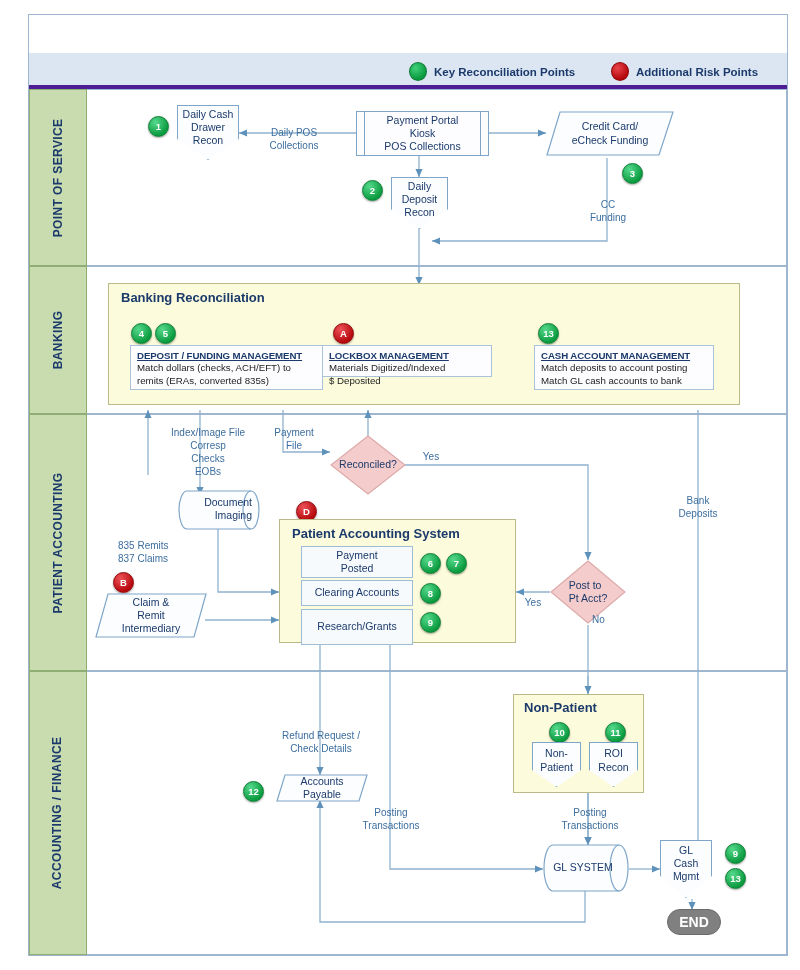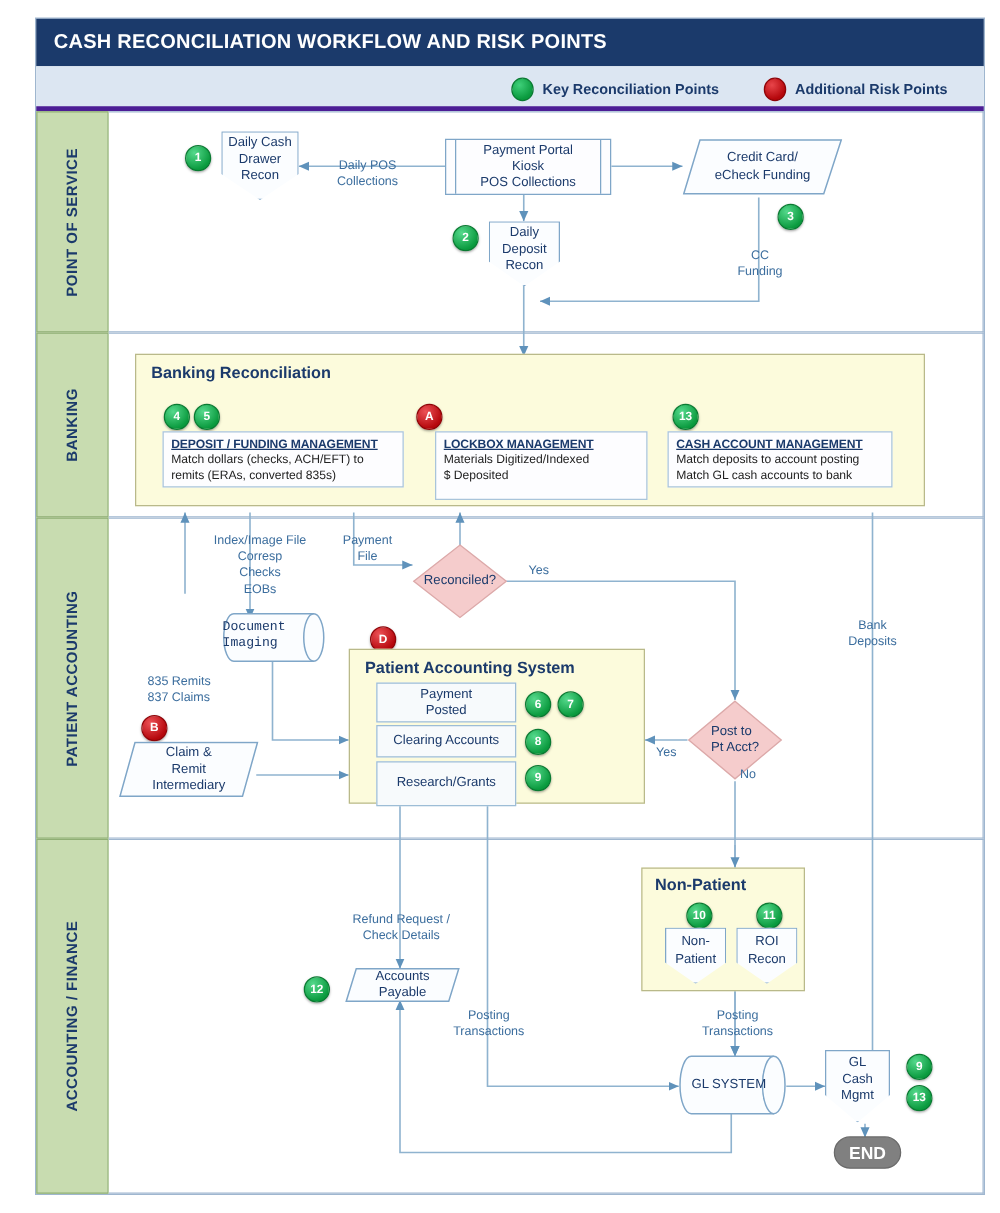--- a/index.html
+++ b/index.html
@@ -53,23 +53,20 @@
 
   svg.links{position:absolute;left:0;top:0;width:800px;height:970px;pointer-events:none;}
 </style>
 </head>
 <body>
 
 <div id="page">
 
   <div class="frame"></div>
 
-  <div class="title-bar">
-    <div class="t">CASH RECONCILIATION WORKFLOW AND RISK POINTS</div>
-  </div>
 
   <div class="legend-bar">
     <div class="legend-item" style="left:380px;">
       <span class="dot green"></span>
       <span>Key Reconciliation Points</span>
     </div>
     <div class="legend-item" style="left:582px;">
       <span class="dot red"></span>
       <span>Additional Risk Points</span>
     </div>
@@ -189,21 +186,21 @@
 
   <div class="marker g" style="left:131px;top:323px;">4</div>
   <div class="marker g" style="left:155px;top:323px;">5</div>
   <div class="mgmt" style="left:130px;top:345px;width:193px;height:45px;">
     <div class="hd">DEPOSIT / FUNDING MANAGEMENT</div>
     <div class="ln">Match dollars (checks, ACH/EFT) to</div>
     <div class="ln">remits (ERAs, converted 835s)</div>
   </div>
 
   <div class="marker r" style="left:333px;top:323px;">A</div>
-  <div class="mgmt" style="left:348px;top:345px;width:170px;height:55px;">
+  <div class="mgmt" style="left:322px;top:345px;width:170px;height:32px;">
     <div class="hd">LOCKBOX MANAGEMENT</div>
     <div class="ln">Materials Digitized/Indexed</div>
     <div class="ln">$ Deposited</div>
   </div>
 
   <div class="marker g" style="left:538px;top:323px;">13</div>
   <div class="mgmt" style="left:534px;top:345px;width:180px;height:45px;">
     <div class="hd">CASH ACCOUNT MANAGEMENT</div>
     <div class="ln">Match deposits to account posting</div>
     <div class="ln">Match GL cash accounts to bank</div>
@@ -215,21 +212,21 @@
 EOBs</div>
   <div class="lbl" style="left:268px;top:426px;width:52px;">Payment
 File</div>
   <div class="marker r" style="left:188px;top:492px;">C</div>
 
   <div class="cyl" style="left:178px;top:490px;width:82px;height:40px;">
     <svg width="82" height="40">
       <path d="M9,1 H73 A8,19 0 0 1 73,39 H9 A8,19 0 0 1 9,1 Z" fill="#fbfdff" stroke="#7fa6c8" stroke-width="1.2"></path>
       <path d="M73,1 A8,19 0 0 0 73,39" fill="none" stroke="#7fa6c8" stroke-width="1.2"></path>
     </svg>
-    <div class="txt" style="position:absolute;left:0;top:6px;width:74px;text-align:left;font-family:Liberation Mono, monospace;">Document
+    <div class="txt" style="position:absolute;left:0;top:6px;width:74px;text-align:right;">Document
 Imaging</div>
   </div>
 
   <div style="position:absolute;left:330px;top:435px;width:76px;height:60px;">
     <svg width="76" height="60">
       <polygon points="38,1 75,30 38,59 1,30" fill="#f5cccc" stroke="#dca9a9" stroke-width="1.1"></polygon>
     </svg>
     <div style="position:absolute;inset:0;display:flex;align-items:center;justify-content:center;">
       <span class="txt">Reconciled?</span>
     </div>

